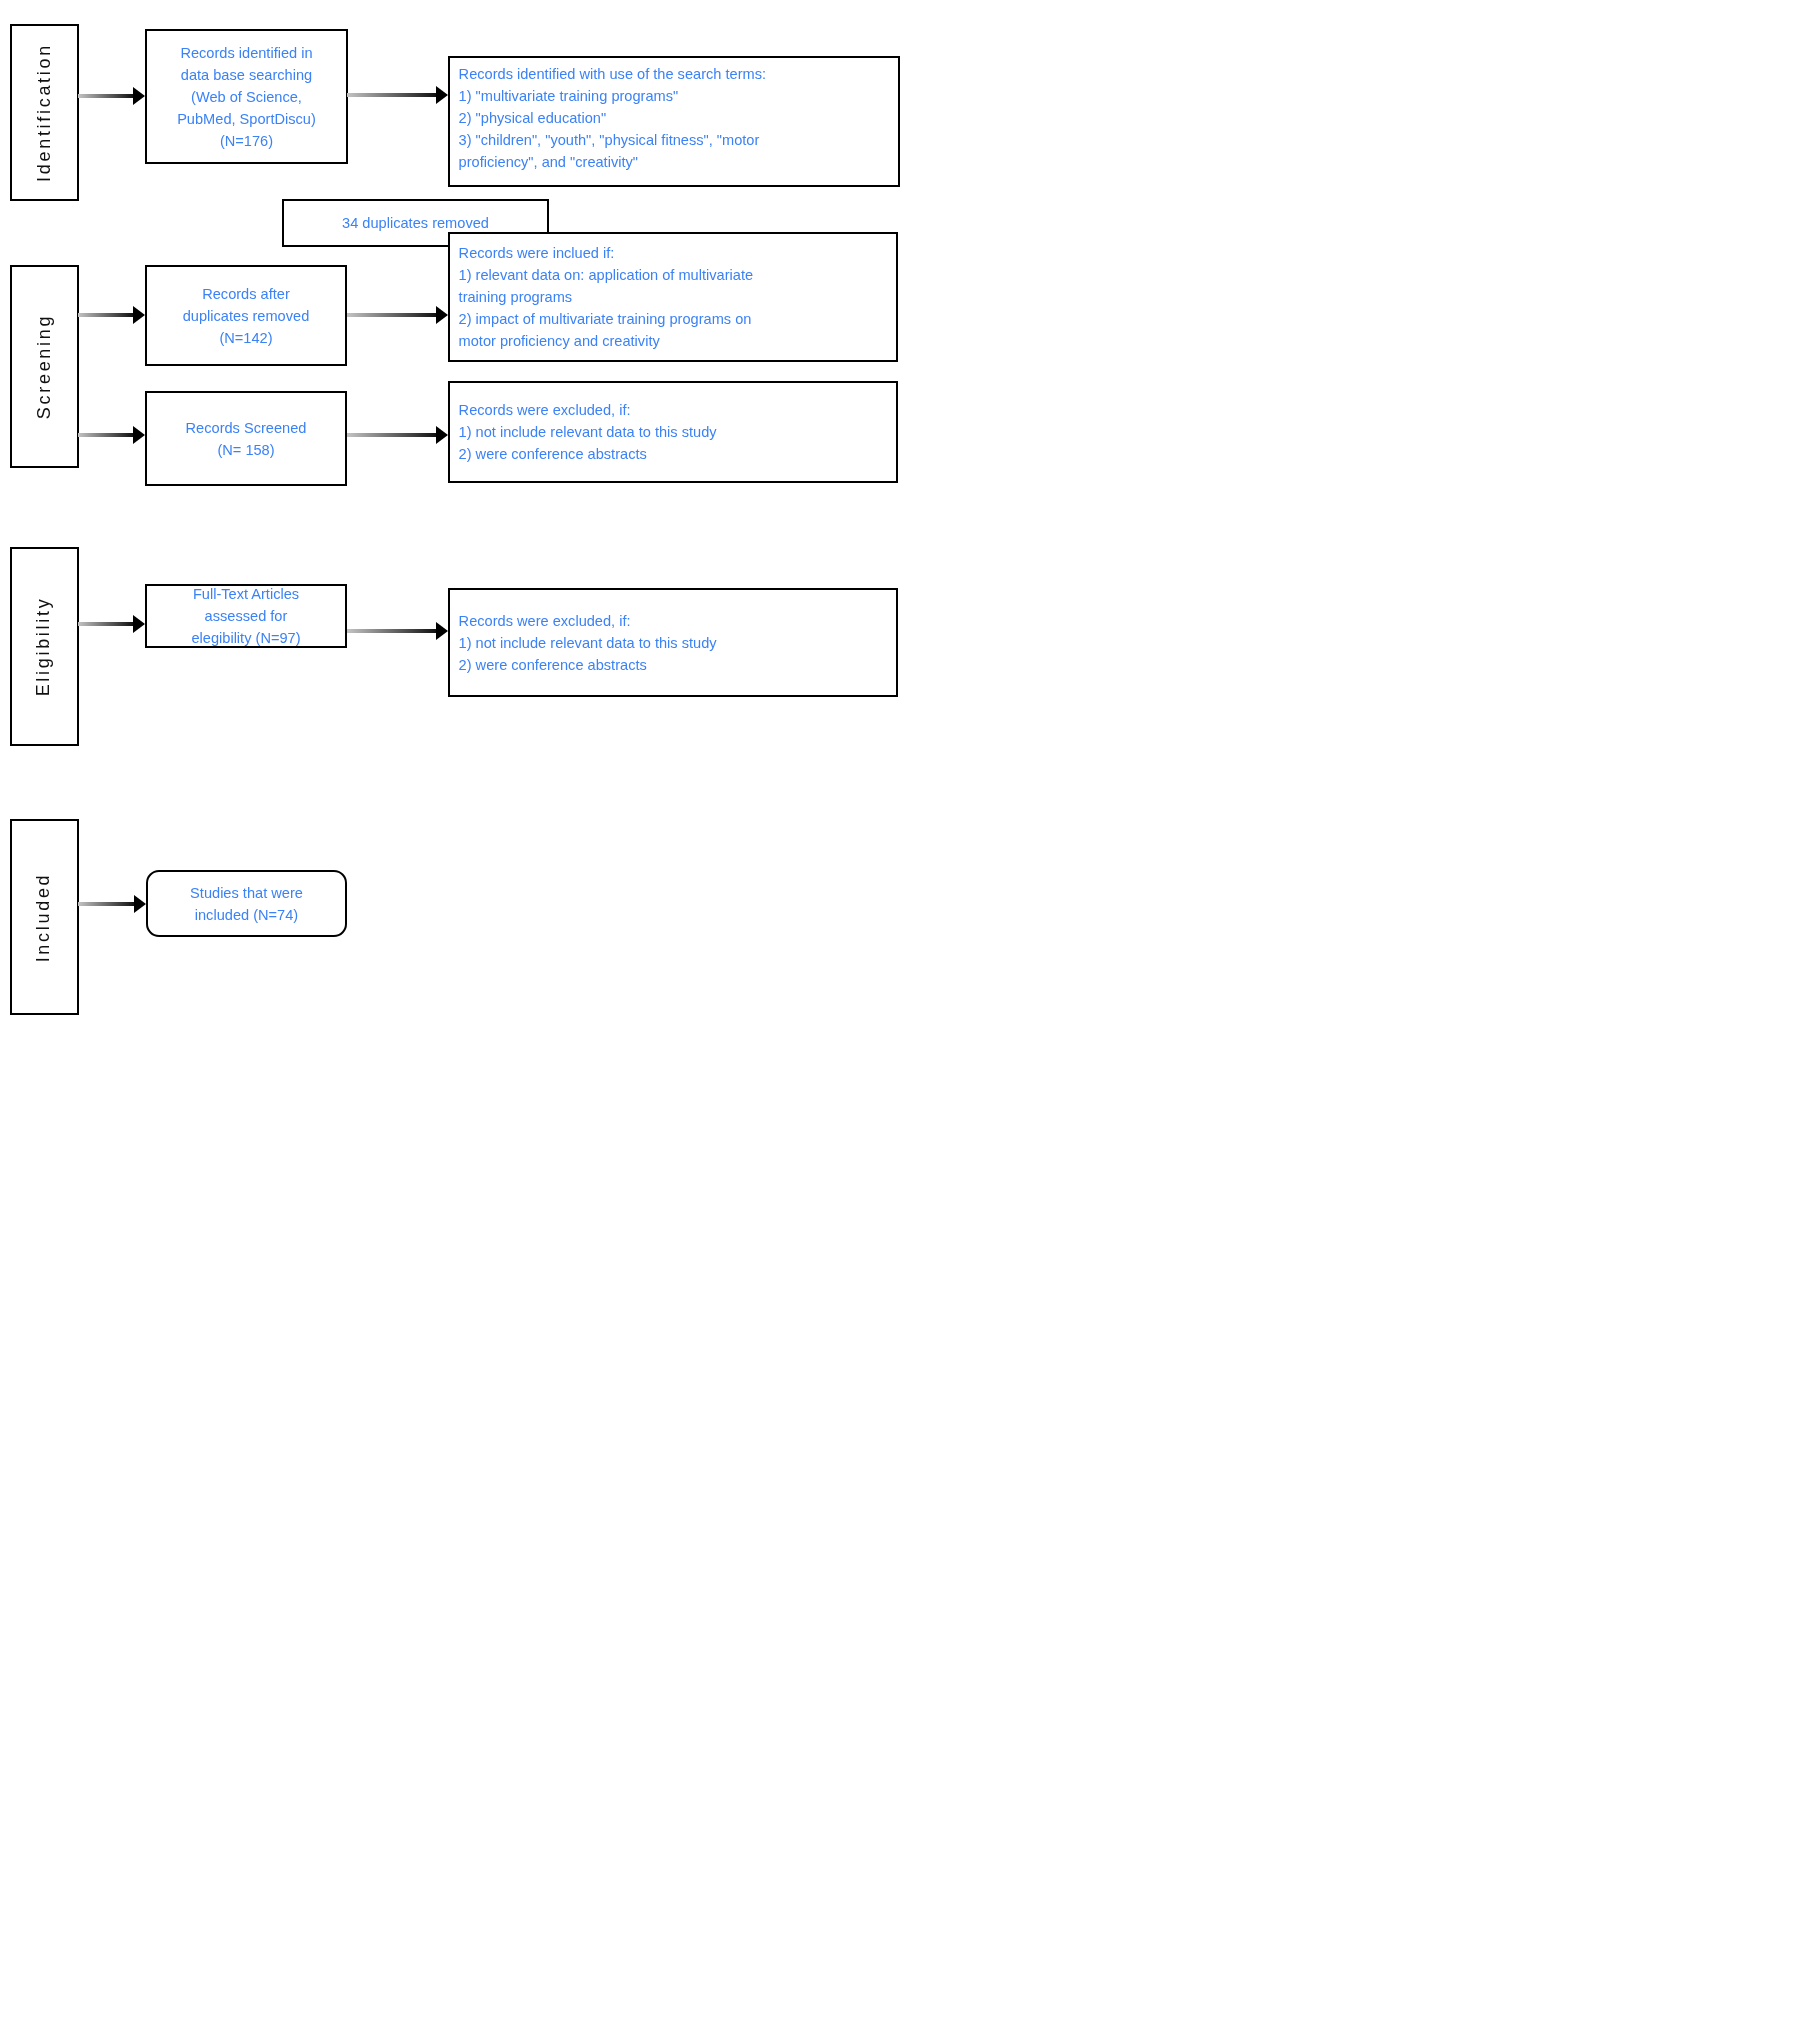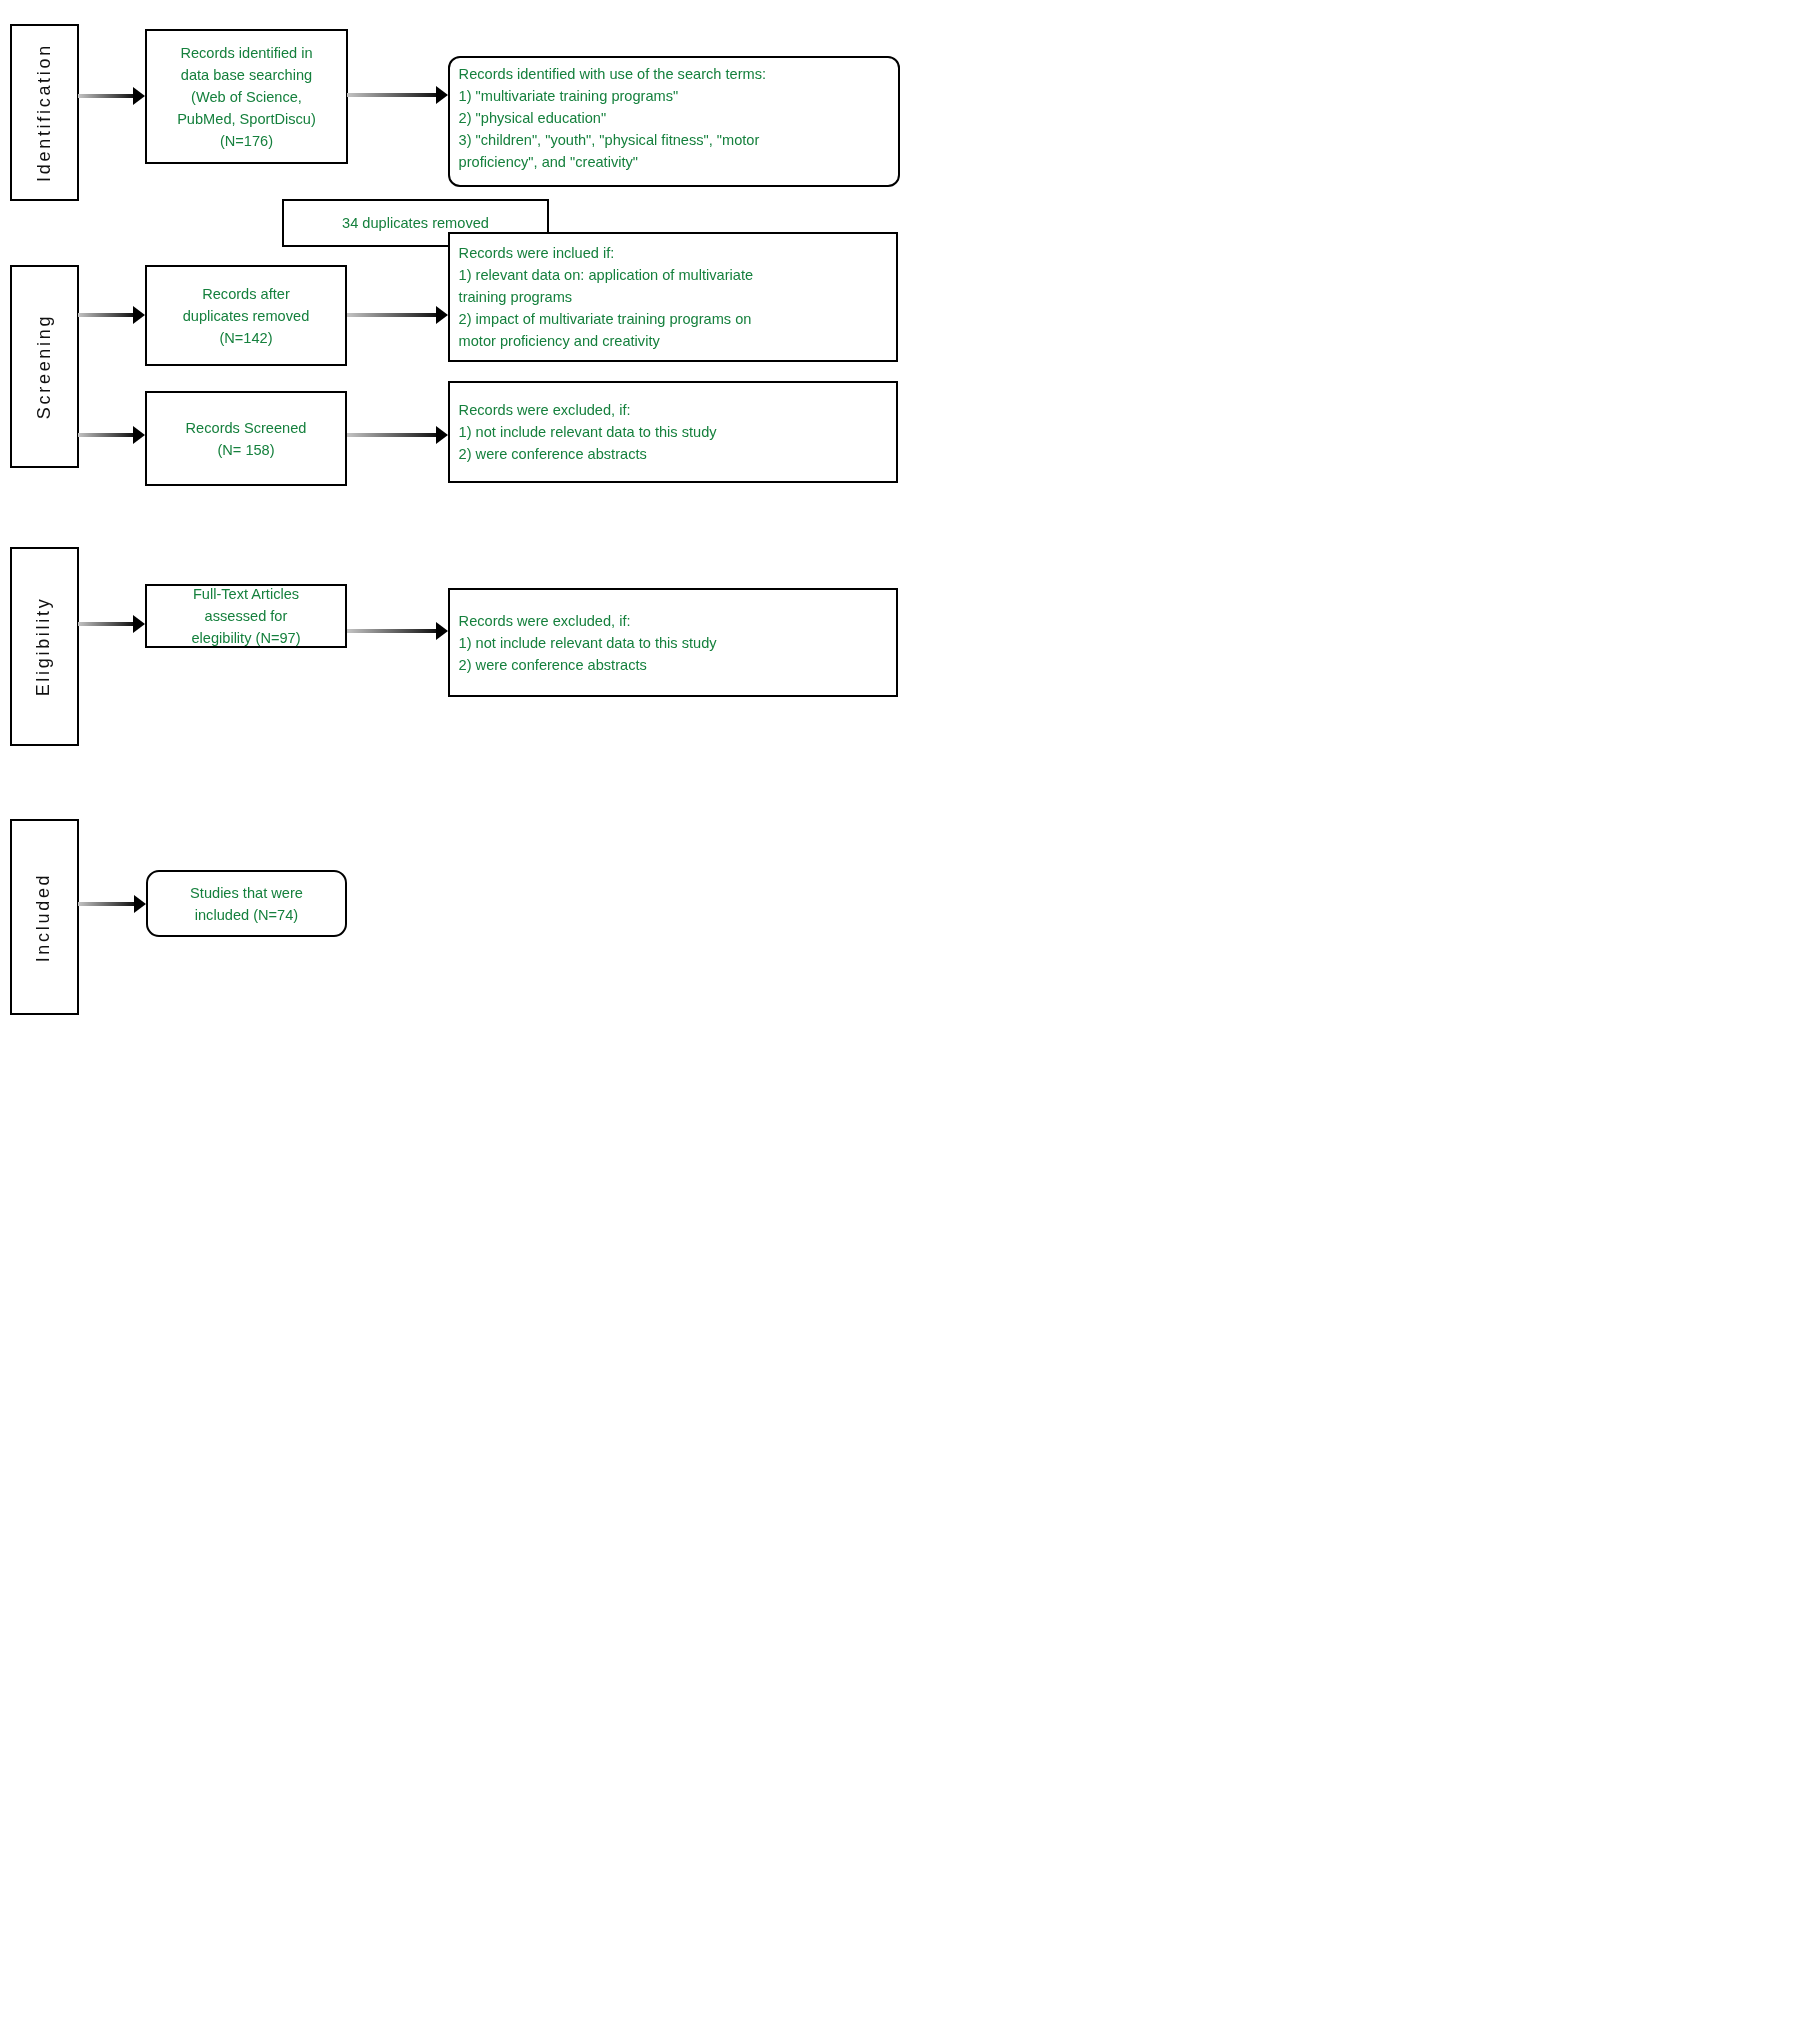--- a/index.html
+++ b/index.html
@@ -14,38 +14,37 @@
     height: 1018px;
     background: #ffffff;
     overflow: hidden;
   }
   
   .box {
     position: absolute;
     box-sizing: border-box;
     border: 2.7px solid #000;
     background: #fff;
-    color: #15803d;
+    color: #3b82f6;
     font-size: 14.6px;
     line-height: 22px;
     white-space: pre-line;
     display: flex;
     align-items: center;
     justify-content: center;
     text-align: center;
   }
   .box.left-text {
     justify-content: flex-start;
     text-align: left;
     padding: 3.2px 8.6px;
   }
   .box.top-text {
     align-items: flex-start;
     padding-top: 5.4px;
-    border-radius: 12px;
   }
   
   .stage {
     position: absolute;
     box-sizing: border-box;
     border: 2.2px solid #000;
     background: #fff;
     display: flex;
     align-items: center;
     justify-content: center;

